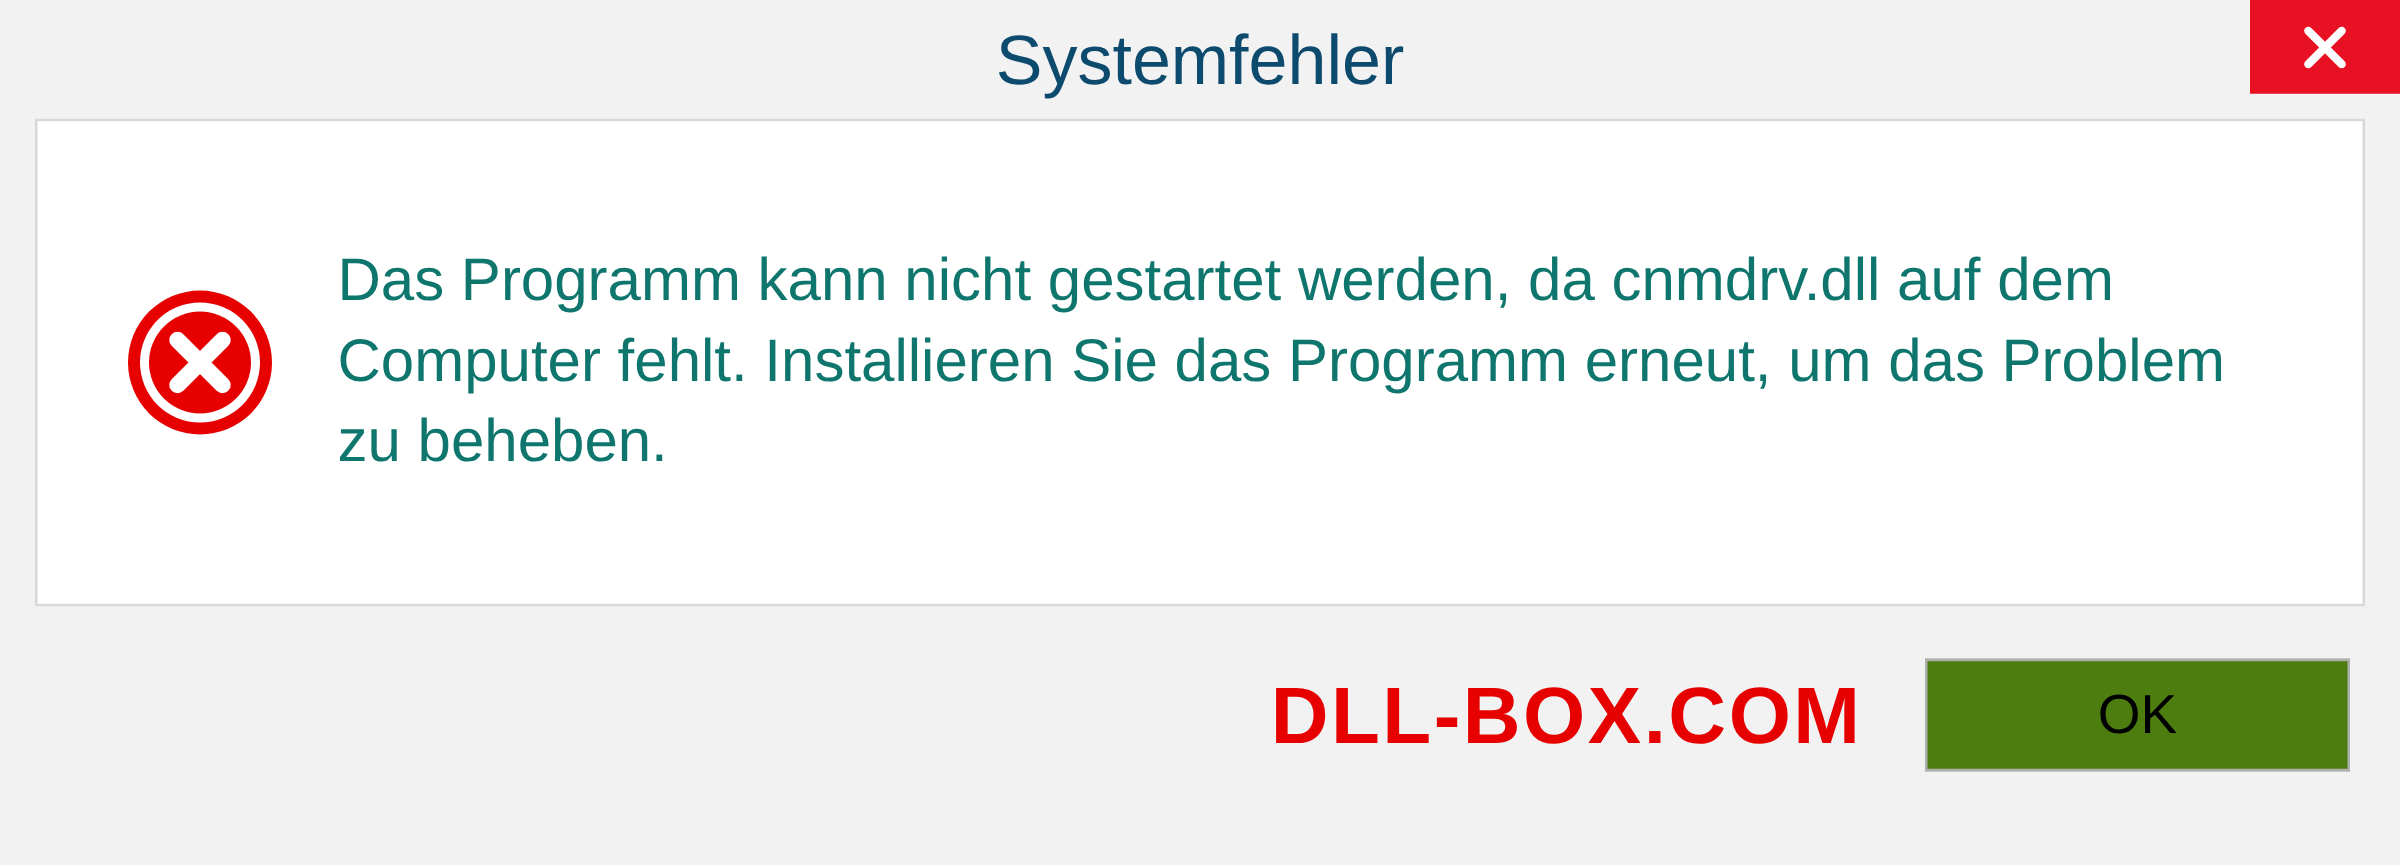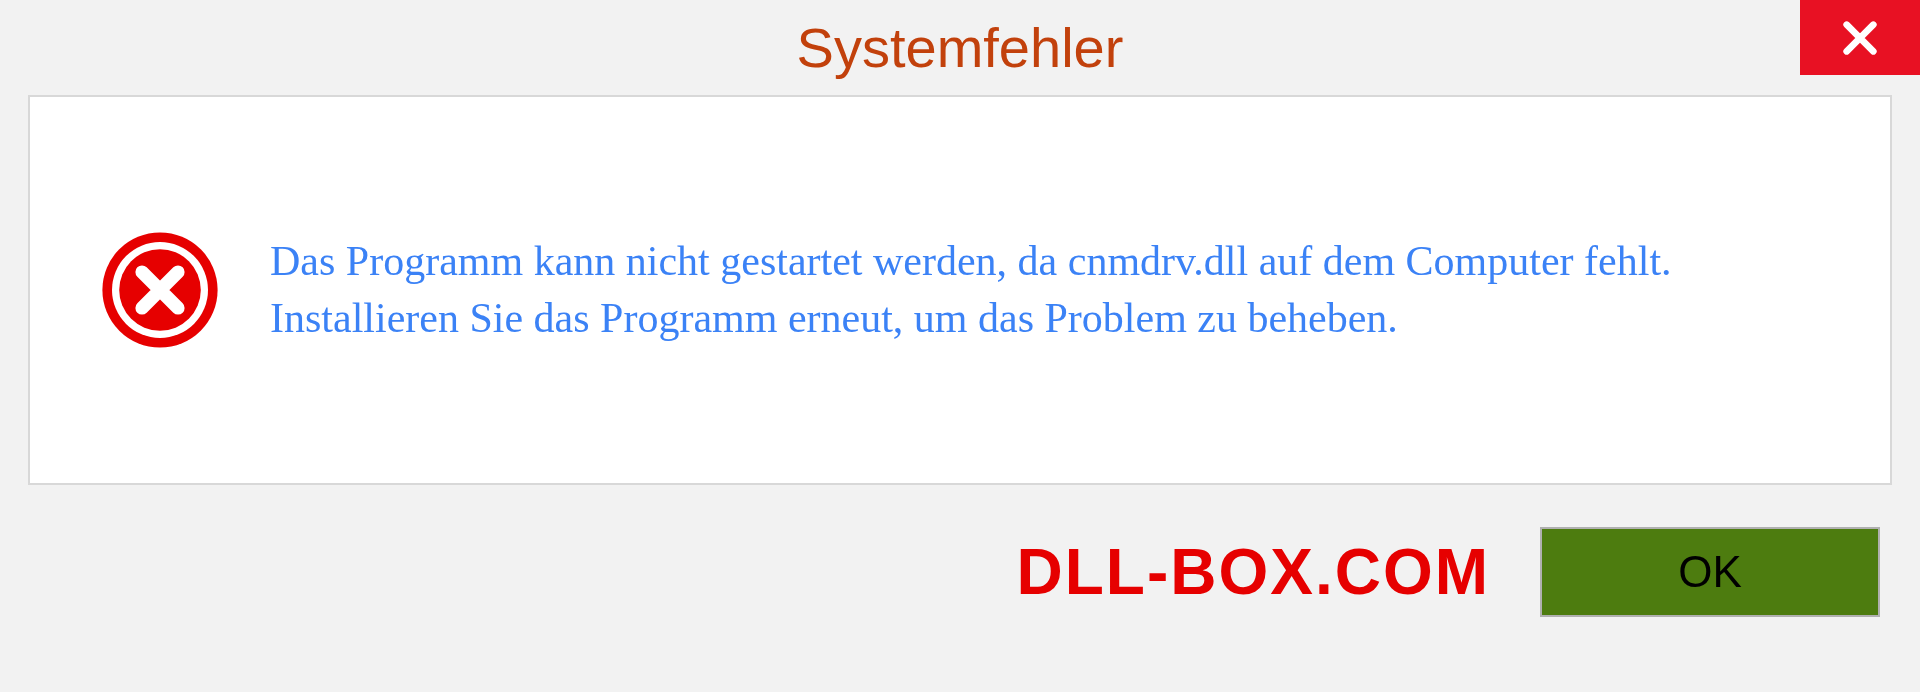--- a/index.html
+++ b/index.html
@@ -22,21 +22,21 @@
     }
     .titlebar {
       display: flex;
       justify-content: center;
       align-items: center;
       height: 95px;
       position: relative;
     }
     .title {
       font-size: 56px;
-      color: #c2410c;
+      color: #0c4a6e;
     }
     .close-btn {
       position: absolute;
       right: 0;
       top: 0;
       width: 120px;
       height: 75px;
       background: #e81123;
       display: flex;
       align-items: center;
@@ -56,24 +56,23 @@
       align-items: center;
       padding: 0 70px;
     }
     .error-icon {
       flex-shrink: 0;
       width: 120px;
       height: 120px;
       margin-right: 50px;
     }
     .message {
-      font-size: 42px;
-      color: #3b82f6;
+      font-size: 48px;
+      color: #0f766e;
       line-height: 1.35;
-      font-family: Liberation Serif, serif;
     }
     .footer {
       display: flex;
       justify-content: flex-end;
       align-items: center;
       padding: 42px 40px 0 0;
       gap: 50px;
     }
     .watermark {
       font-size: 64px;

